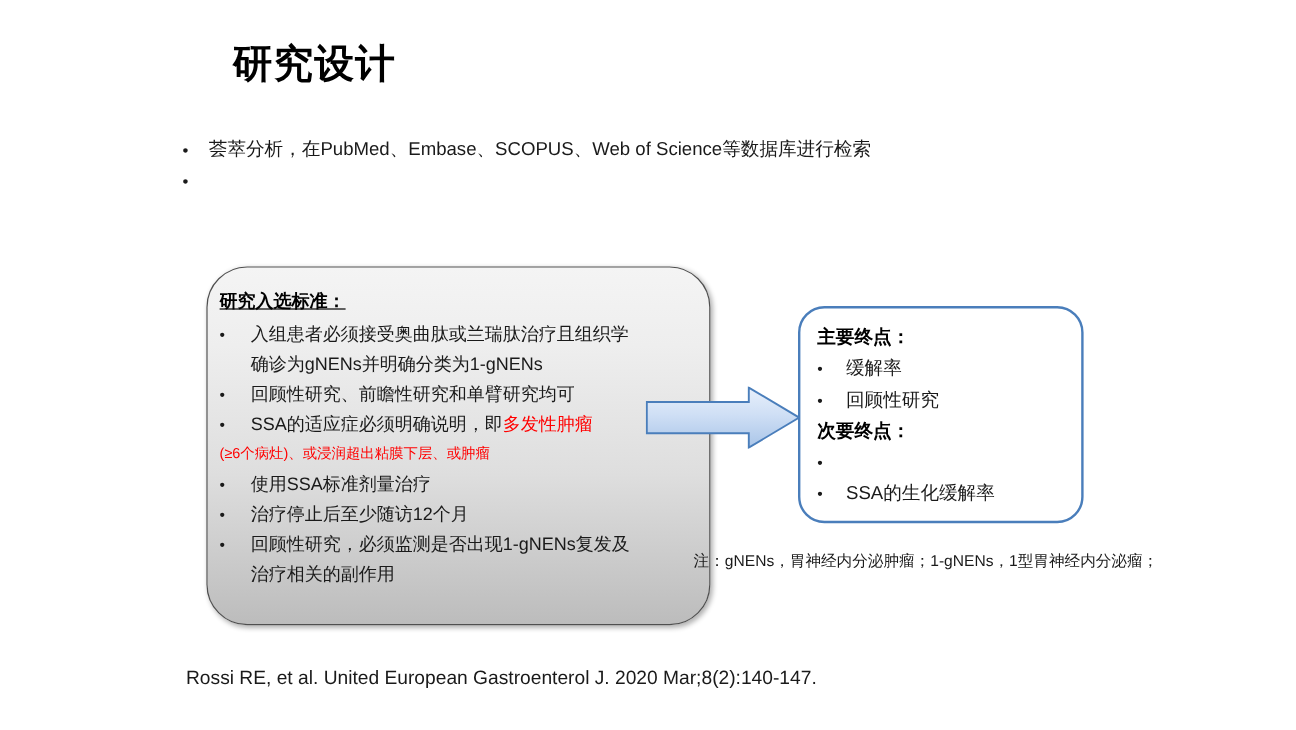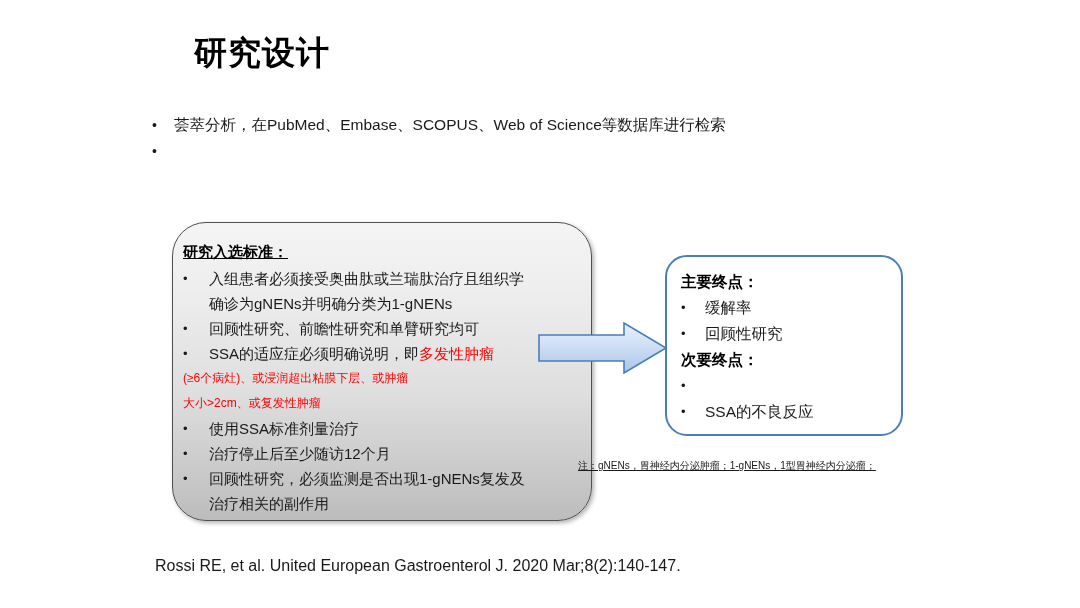--- a/index.html
+++ b/index.html
@@ -146,24 +146,23 @@
     width: 24px;
     font-size: 13px;
     line-height: 26px;
   }
 
   
   #note-text {
     position: absolute;
     left: 578px;
     top: 459px;
-    font-size: 10px;
+    font-size: 13px;
     color: #1a1a1a;
     white-space: nowrap;
-    text-decoration: underline;
   }
 
   
   #citation-text {
     position: absolute;
     left: 155px;
     top: 557px;
     font-size: 16px;
     color: #1a1a1a;
     white-space: nowrap;
@@ -198,21 +197,20 @@
       <span class="crit-bullet">•</span>
       <span class="crit-text">回顾性研究、前瞻性研究和单臂研究均可</span>
     </div>
 
     <div class="crit-row">
       <span class="crit-bullet">•</span>
       <span class="crit-text"><span>SSA的适应症必须明确说明，即</span><span class="red">多发性肿瘤</span></span>
     </div>
 
     <div class="red-cont">(≥6个病灶)、或浸润超出粘膜下层、或肿瘤</div>
-    <div class="red-cont">大小&gt;2cm、或复发性肿瘤</div>
 
     <div class="crit-row">
       <span class="crit-bullet">•</span>
       <span class="crit-text">使用SSA标准剂量治疗</span>
     </div>
 
     <div class="crit-row">
       <span class="crit-bullet">•</span>
       <span class="crit-text">治疗停止后至少随访12个月</span>
     </div>
@@ -254,21 +252,21 @@
     </div>
 
     <div class="ep-heading">次要终点：</div>
 
     <div class="ep-row">
       <span class="ep-bullet">•</span>
     </div>
 
     <div class="ep-row">
       <span class="ep-bullet">•</span>
-      <span>SSA的不良反应</span>
+      <span>SSA的生化缓解率</span>
     </div>
 
   </div>
 </div>
 
 <div id="note-text">注：gNENs，胃神经内分泌肿瘤；1-gNENs，1型胃神经内分泌瘤；</div>
 
 <div id="citation-text">Rossi RE, et al. United European Gastroenterol J. 2020 Mar;8(2):140-147.</div>
 
 </body></html>

